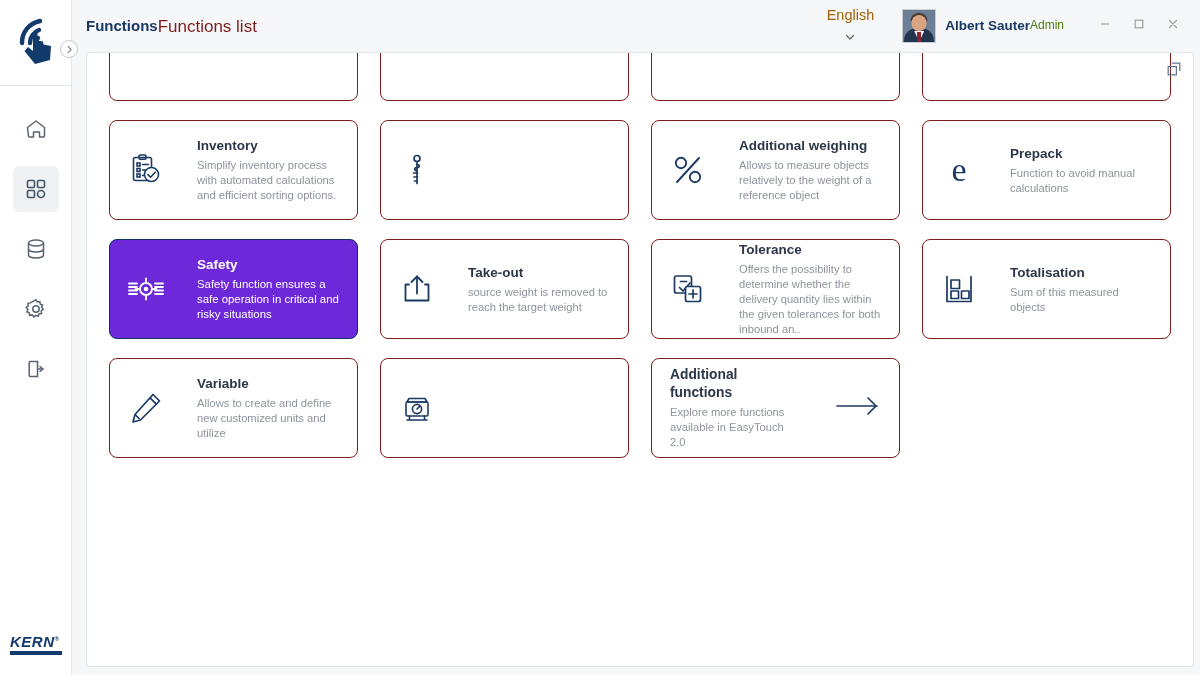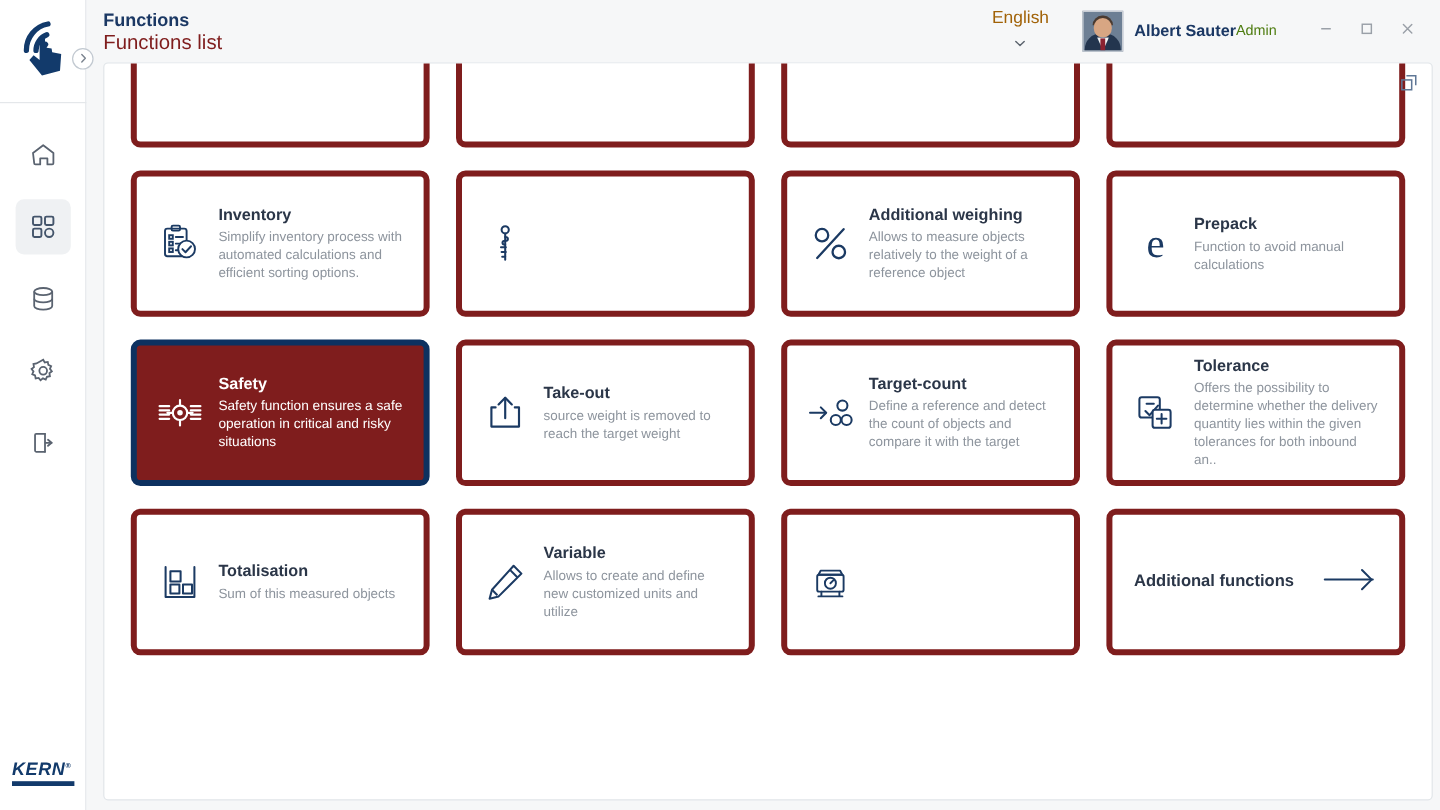--- a/index.html
+++ b/index.html
@@ -57,21 +57,21 @@
 
   
   .main { flex: 1; display: flex; flex-direction: column; height: 675px; background:#f6f7f8; }
 
   .topbar {
     height: 52px; flex: 0 0 52px;
     background: #f6f7f8;
     display: flex; align-items: center;
     padding: 0 0 0 14px;
   }
-  .title-block { display: flex; flex-direction: column; justify-content:center; }
+  .title-block { display: flex; flex-direction: row; justify-content:center; }
   .page-title { font-size: 15px; font-weight: 700; color: #1b3864; line-height: 17px; }
   .page-subtitle { font-size: 17px; color: #7f1d1d; line-height: 16px; margin-top: 2px; }
 
   .topbar-right { margin-left: auto; display: flex; align-items: center; height: 52px; }
   .lang { display: flex; align-items: center; gap: 7px; font-size: 14.5px; color: #a16207; cursor: pointer; padding: 0 6px; flex-direction: column; }
   .user { display: flex; align-items: center; gap: 9px; margin-left: 22px; cursor: pointer; }
   .avatar {
     width: 34px; height: 34px; border: 1px solid #c9ced5; background: #6d7f94;
     overflow: hidden; position: relative; flex: 0 0 34px;
   }
@@ -125,32 +125,32 @@
   }
   .grid {
     display: grid;
     grid-template-columns: repeat(4, 1fr);
     column-gap: 22px;
     row-gap: 19px;
     margin-top: -52px; 
   }
 
   .card {
-    border: 5px solid #7f1d1d;
+    border: 1px solid #7f1d1d;
     border-radius: 8px;
     background: #ffffff;
-    height: 122px;
+    height: 100px;
     display: flex;
     align-items: center;
     padding: 0 16px;
-    gap: 12px;
+    gap: 31px;
     cursor: pointer;
   }
   .card.selected {
-    background: #7f1d1d;
+    background: #6d28d9;
     border-color: #0d3160;
   }
   .card-icon { flex: 0 0 auto; width: 40px; display:flex; align-items:center; justify-content:center; }
   .card-body { flex: 1; min-width: 0; }
   .card-title {
     font-size: 13.5px; font-weight: 700; color: #2b3648;
     line-height: 18px; margin-bottom: 3px;
   }
   .card-desc {
     font-size: 11.2px; color: #8d949d; line-height: 15px;
@@ -410,35 +410,20 @@
                   <path d="M17 4.5v17"></path>
                   <path d="M11.5 10L17 4.5 22.5 10"></path>
                 </svg>
               </div>
               <div class="card-body">
                 <div class="card-title">Take-out</div>
                 <div class="card-desc">source weight is removed to reach the target weight</div>
               </div>
             </div>
 
-            <div class="card">
-              <div class="card-icon">
-                <svg width="40" height="30" viewBox="0 0 40 30" fill="none" stroke="#1b3a63" stroke-width="1.7" stroke-linecap="round" stroke-linejoin="round">
-                  <path d="M3 15h13"></path>
-                  <path d="M12 10.5L16.5 15 12 19.5"></path>
-                  <circle cx="30" cy="9" r="4.2"></circle>
-                  <circle cx="24.5" cy="21" r="4.2"></circle>
-                  <circle cx="33.5" cy="21" r="4.2"></circle>
-                </svg>
-              </div>
-              <div class="card-body">
-                <div class="card-title">Target-count</div>
-                <div class="card-desc">Define a reference and detect the count of objects and compare it with the target</div>
-              </div>
-            </div>
 
             <div class="card">
               <div class="card-icon">
                 <svg width="34" height="34" viewBox="0 0 34 34" fill="none" stroke="#1b3a63" stroke-width="1.7" stroke-linecap="round" stroke-linejoin="round">
                   <rect x="3.5" y="4" width="17" height="17" rx="2"></rect>
                   <path d="M9.5 9.5h6"></path>
                   <path d="M8.5 15.5l3.5 3.5 7-8"></path>
                   <rect x="14.5" y="14.5" width="15" height="15" rx="2" fill="#ffffff"></rect>
                   <path d="M22 18v8M18 22h8"></path>
                 </svg>
@@ -487,20 +472,21 @@
                   <path d="M17 18l2.4-2.4"></path>
                   <path d="M9.5 25v3.5M24.5 25v3.5"></path>
                   <path d="M7 29h20"></path>
                 </svg>
               </div>
             </div>
 
             <div class="card additional">
               <div class="card-body">
                 <div class="card-title">Additional functions</div>
+                <div class="card-desc">Explore more functions available in EasyTouch 2.0</div>
               </div>
               <div class="arrow">
                 <svg width="46" height="26" viewBox="0 0 46 26" fill="none" stroke="#1b3a63" stroke-width="1.7" stroke-linecap="round" stroke-linejoin="round">
                   <path d="M2 13h40"></path>
                   <path d="M33 5l8 8-8 8"></path>
                 </svg>
               </div>
             </div>
 
           </div>

